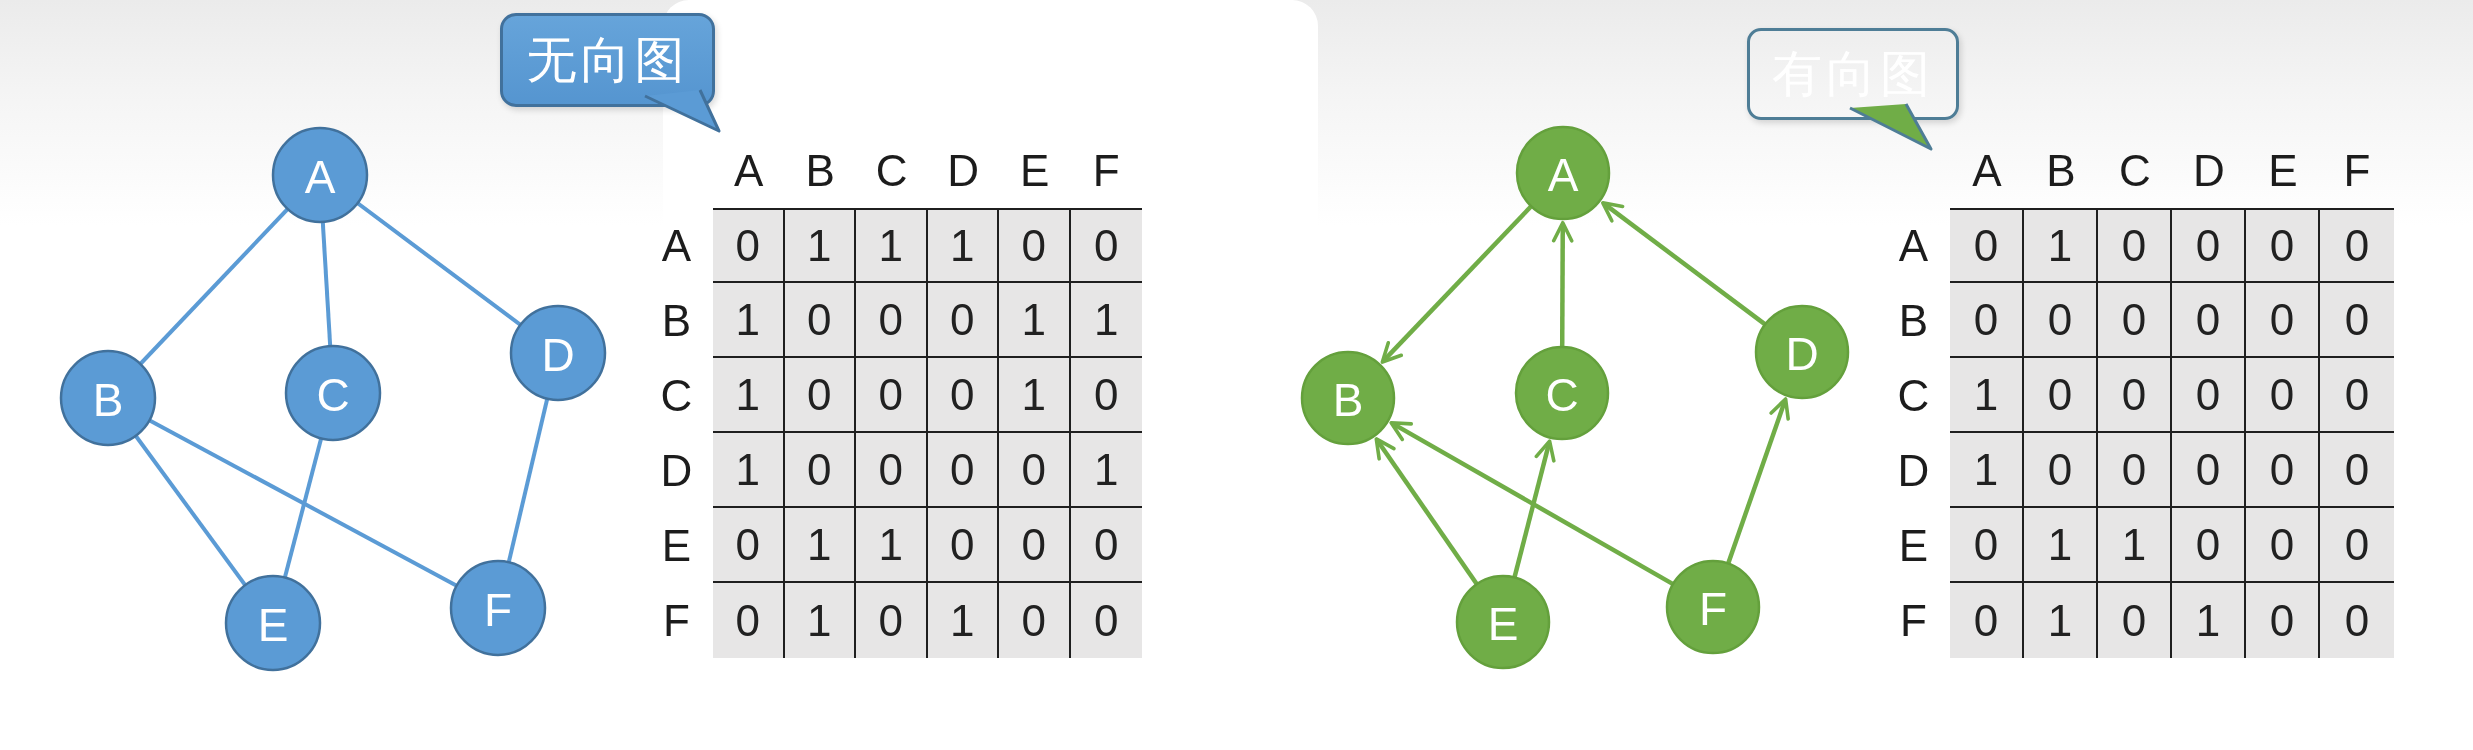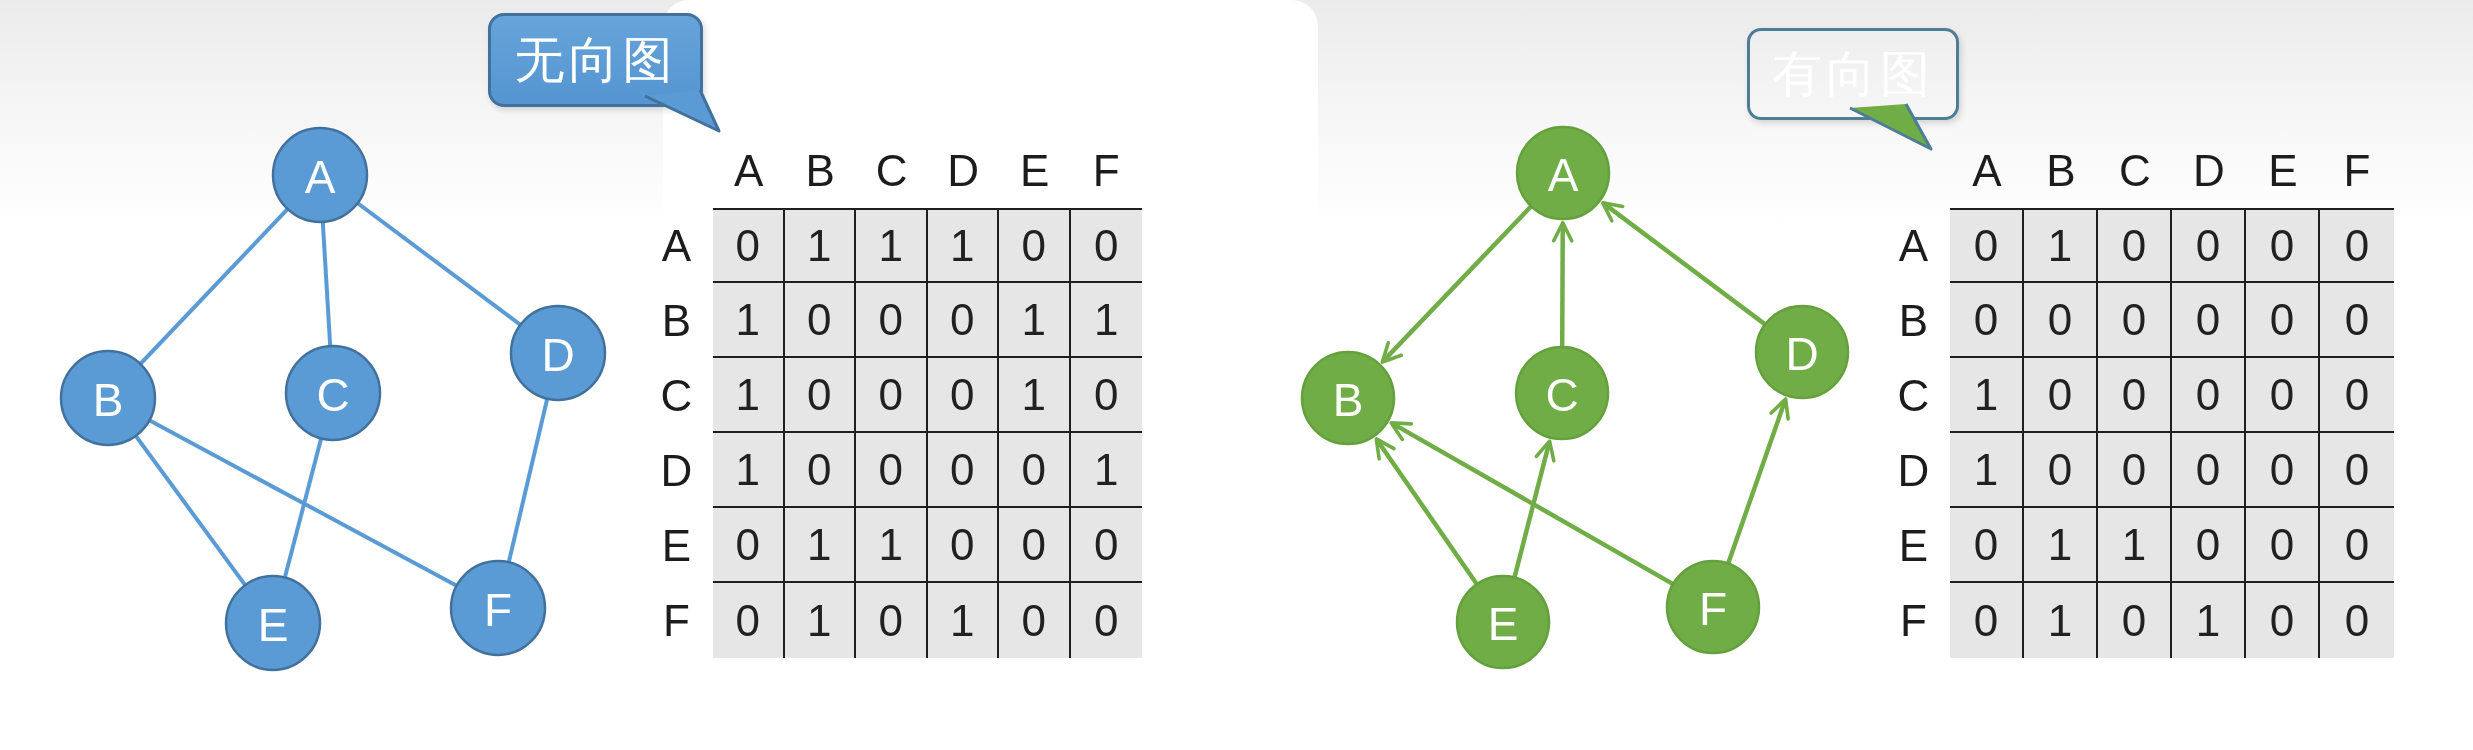--- a/index.html
+++ b/index.html
@@ -92,21 +92,21 @@
         <text x="1562" y="395" text-anchor="middle" dominant-baseline="central" fill="#ffffff" font-size="46" font-family="&quot;Liberation Sans&quot;,&quot;DejaVu Sans&quot;,sans-serif">C</text>
         <circle cx="1802" cy="352" r="46" fill="#70ad47" stroke="#64a03c" stroke-width="2.5"></circle>
         <text x="1802" y="354" text-anchor="middle" dominant-baseline="central" fill="#ffffff" font-size="46" font-family="&quot;Liberation Sans&quot;,&quot;DejaVu Sans&quot;,sans-serif">D</text>
         <circle cx="1503" cy="622" r="46" fill="#70ad47" stroke="#64a03c" stroke-width="2.5"></circle>
         <text x="1503" y="624" text-anchor="middle" dominant-baseline="central" fill="#ffffff" font-size="46" font-family="&quot;Liberation Sans&quot;,&quot;DejaVu Sans&quot;,sans-serif">E</text>
         <circle cx="1713" cy="607" r="46" fill="#70ad47" stroke="#64a03c" stroke-width="2.5"></circle>
         <text x="1713" y="609" text-anchor="middle" dominant-baseline="central" fill="#ffffff" font-size="46" font-family="&quot;Liberation Sans&quot;,&quot;DejaVu Sans&quot;,sans-serif">F</text>
       </g>
   </svg>
 
-  <div class="bubble blue" id="bubble-0" style="left: 488px; top: 13px; width: 209px; height: 88px;">
+  <div class="bubble blue" id="bubble-0" style="left: 500px; top: 13px; width: 209px; height: 88px;">
     <span>无向图</span>
   </div>
   <div class="bubble green" id="bubble-1" style="left: 1747px; top: 28px; width: 206px; height: 86px;">
     <span>有向图</span>
   </div>
 
   <svg class="layer-top" id="tails" width="2473" height="750" viewBox="0 0 2473 750">
       <polygon points="645,96 700,90 719,131" fill="#5b9bd5"></polygon>
       <path d="M 645 96 L 719 131 L 700 90" fill="none" stroke="#41719c" stroke-width="3" stroke-linejoin="round"></path>
       <polygon points="1850,108 1906,104 1931,149" fill="#70ad47"></polygon>

